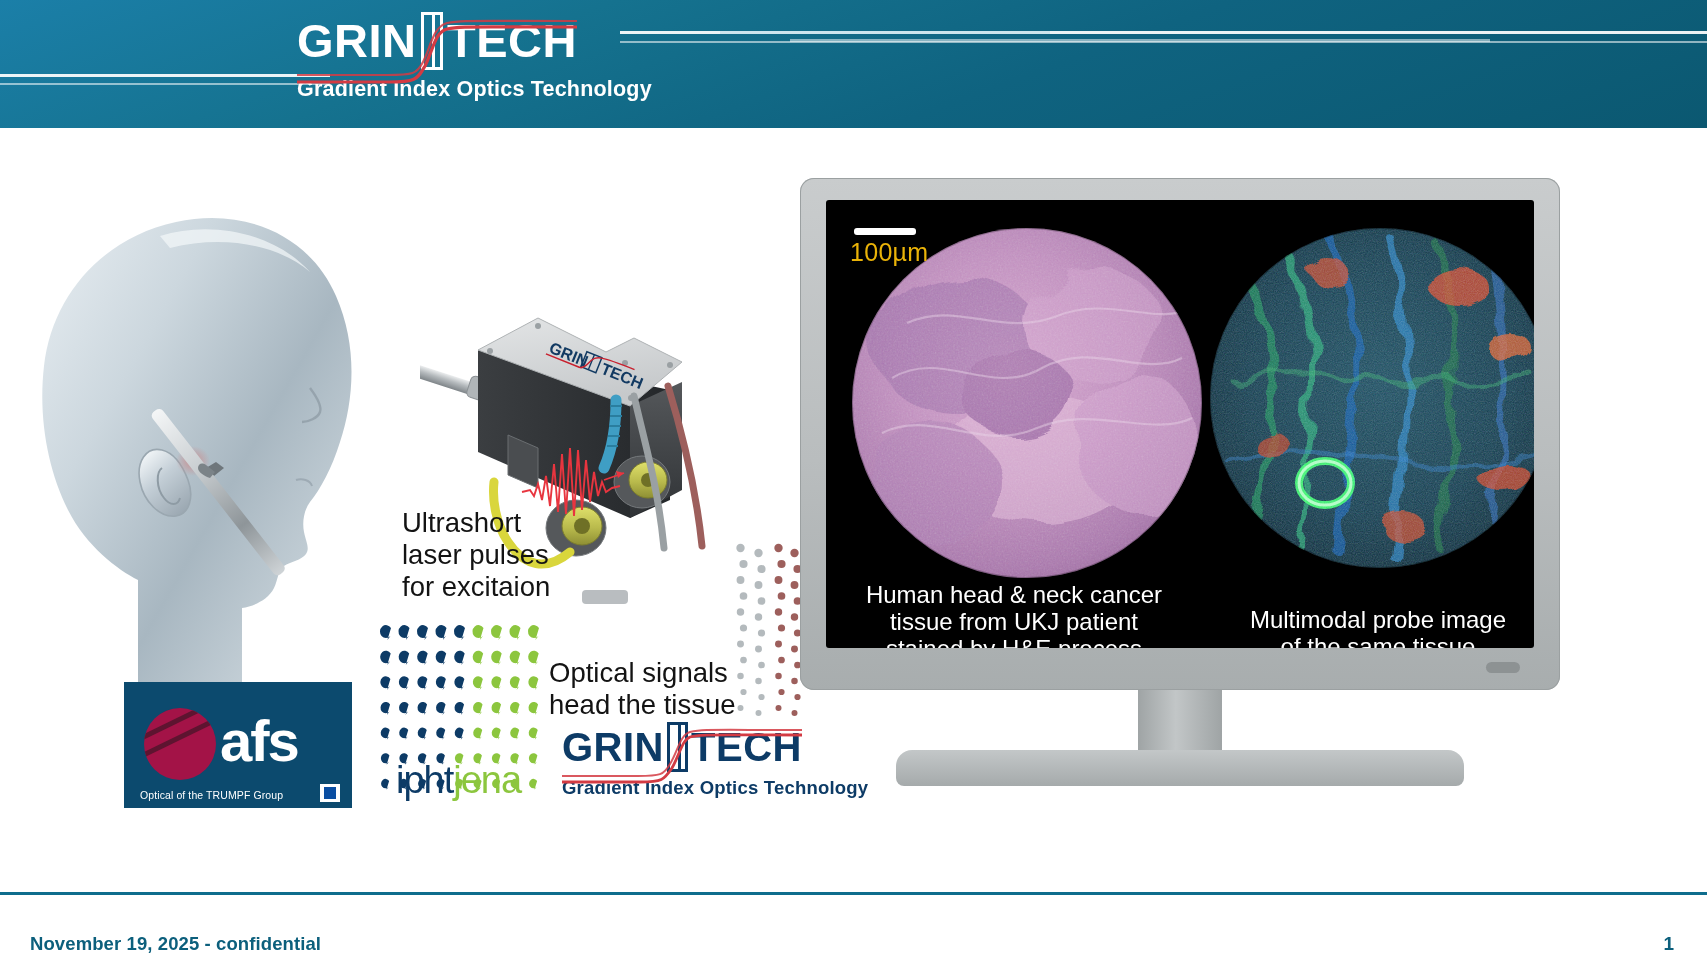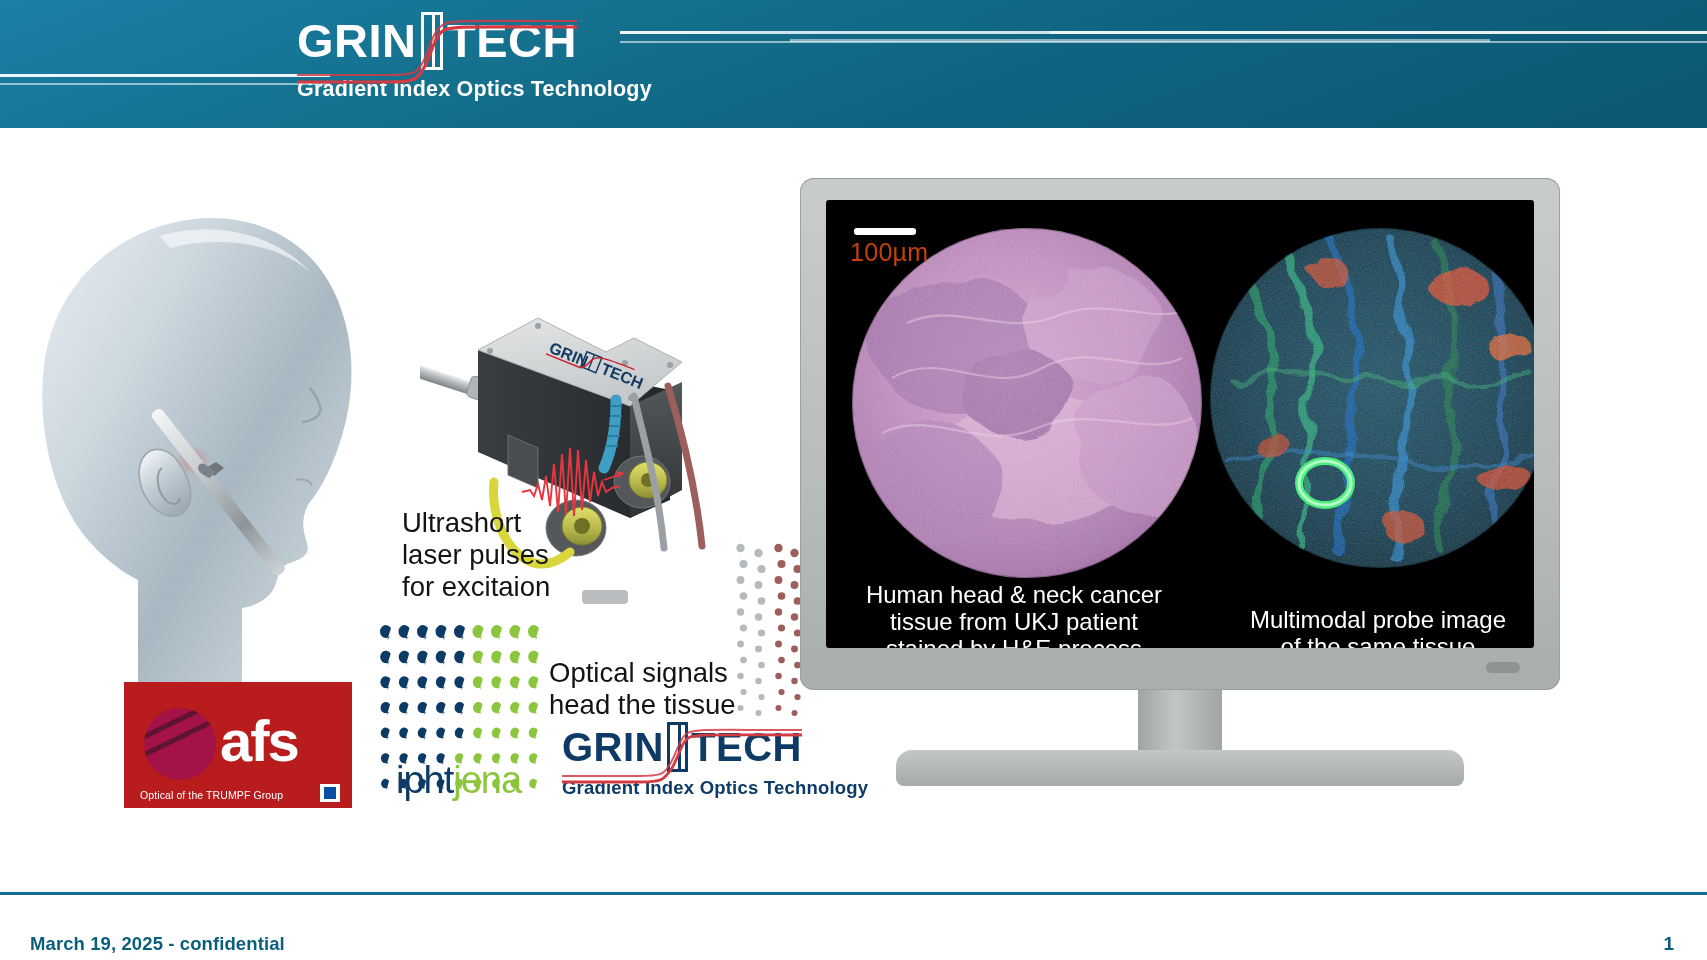--- a/index.html
+++ b/index.html
@@ -90,21 +90,21 @@
   
   #bot-logo { position: absolute; left: 562px; top: 722px; width: 240px; height: 88px; color:#0d3b66; }
   #bot-logo .grin-word { font-size: 40px; color: #0d3b66; }
   #bot-logo .grin-box { width: 52px; height: 50px; margin: 0 3px; border-color:#0d3b66; }
   #bot-logo .grin-box .divider { background:#0d3b66; }
   #bot-logo .grin-sub { font-size: 18.5px; color: #0d3b66; margin-top: 5px; }
 
   
   .afs {
     position: absolute; left: 124px; top: 682px; width: 228px; height: 126px;
-    background: #b91c1c; overflow: hidden;
+    background: #0c4a6e; overflow: hidden;
   }
   .afs-sphere {
     position: absolute; left: 20px; top: 26px; width: 72px; height: 72px;
     border-radius: 50%; background: #a31347; overflow: hidden;
   }
   .afs-sphere .stripe {
     position: absolute; background: #5e1430; height: 5px; width: 120px;
     left: -24px; transform-origin: left center;
   }
   .afs-text {
@@ -151,21 +151,21 @@
     border-radius: 16px 16px 8px 8px;
   }
 
   
   .scale-bar {
     position: absolute; left: 28px; top: 28px; width: 62px; height: 7px;
     background: #fff; border-radius: 3px;
   }
   .scale-label {
     position: absolute; left: 24px; top: 38px;
-    color: #c2410c; font-size: 25px; letter-spacing: .3px;
+    color: #eab308; font-size: 25px; letter-spacing: .3px;
   }
   .micro-img {
     position: absolute; border-radius: 50%; overflow: hidden;
   }
   #micro-he { left: 26px; top: 28px; width: 350px; height: 350px; }
   #micro-mm { left: 384px; top: 28px; width: 340px; height: 340px; }
 
   .cap {
     position: absolute; color: #fff; text-align: center;
     font-size: 24px; line-height: 1.12; width: 340px;
@@ -612,17 +612,17 @@
         </div>
 
       </div>
     </div>
     <div class="mon-neck"></div>
     <div class="mon-base"></div>
   </div>
 
   <div class="footer-rule"></div>
   <div class="footer">
-    <div class="footer-left">March 19, 2025 - confidential</div>
+    <div class="footer-left">November 19, 2025 - confidential</div>
     <div class="footer-right">1</div>
   </div>
 
 </div>
 
 </body></html>

